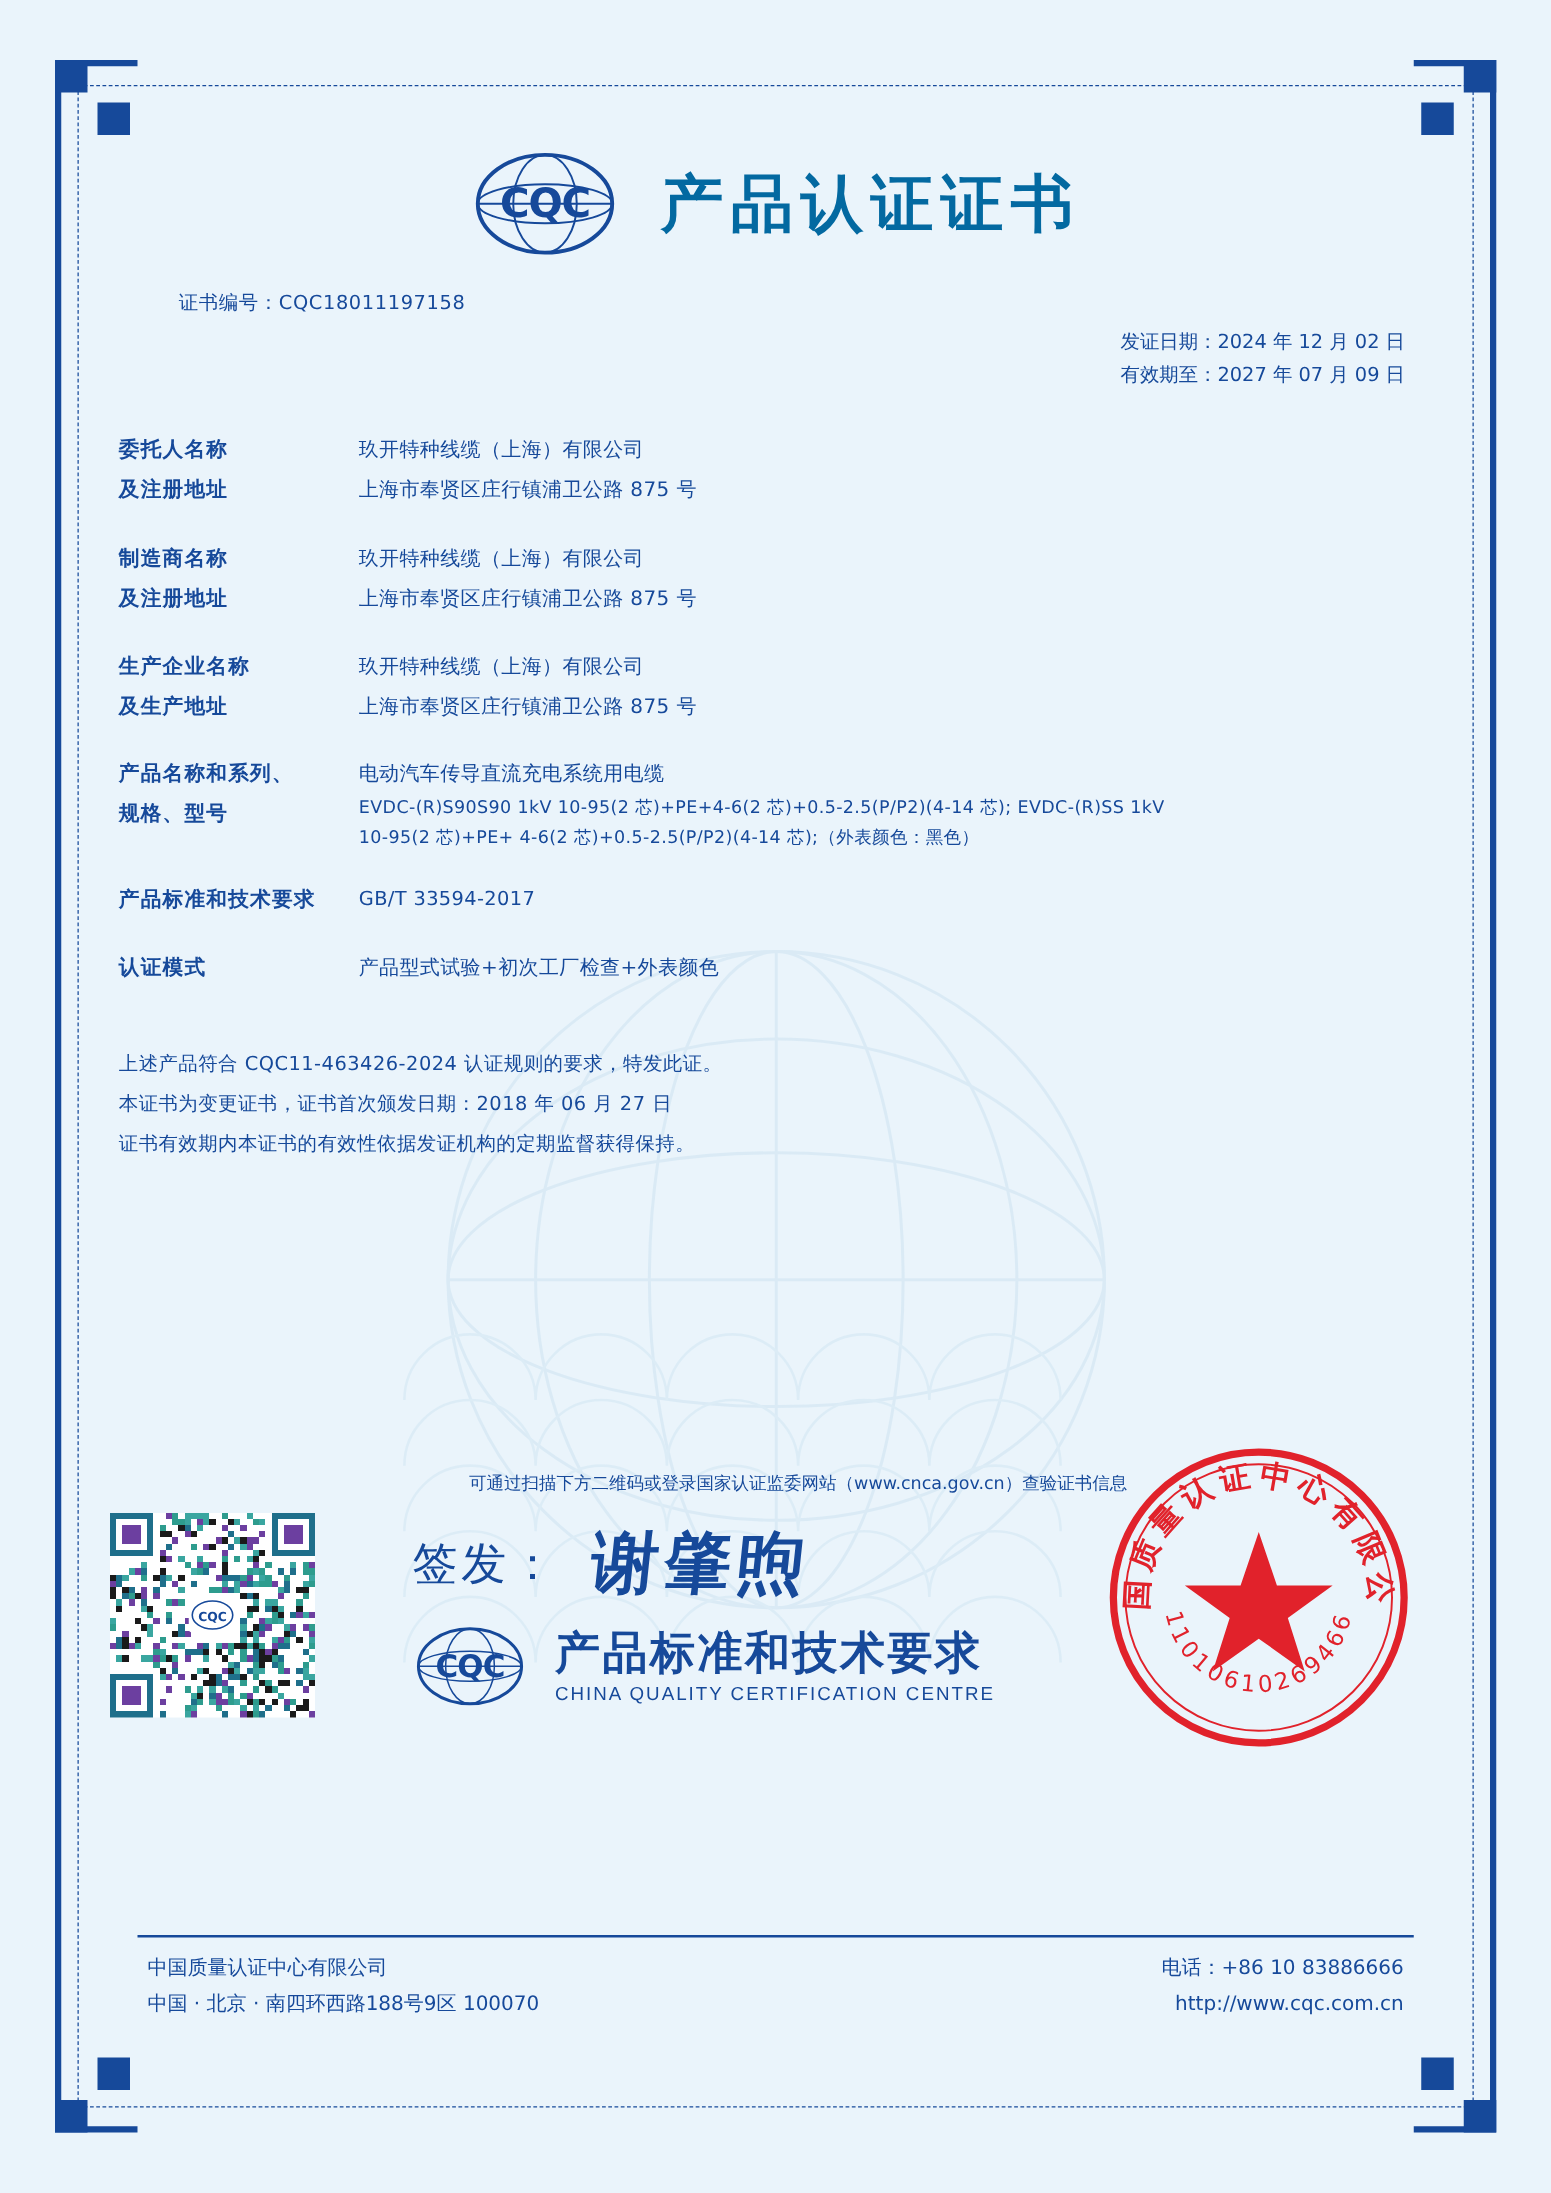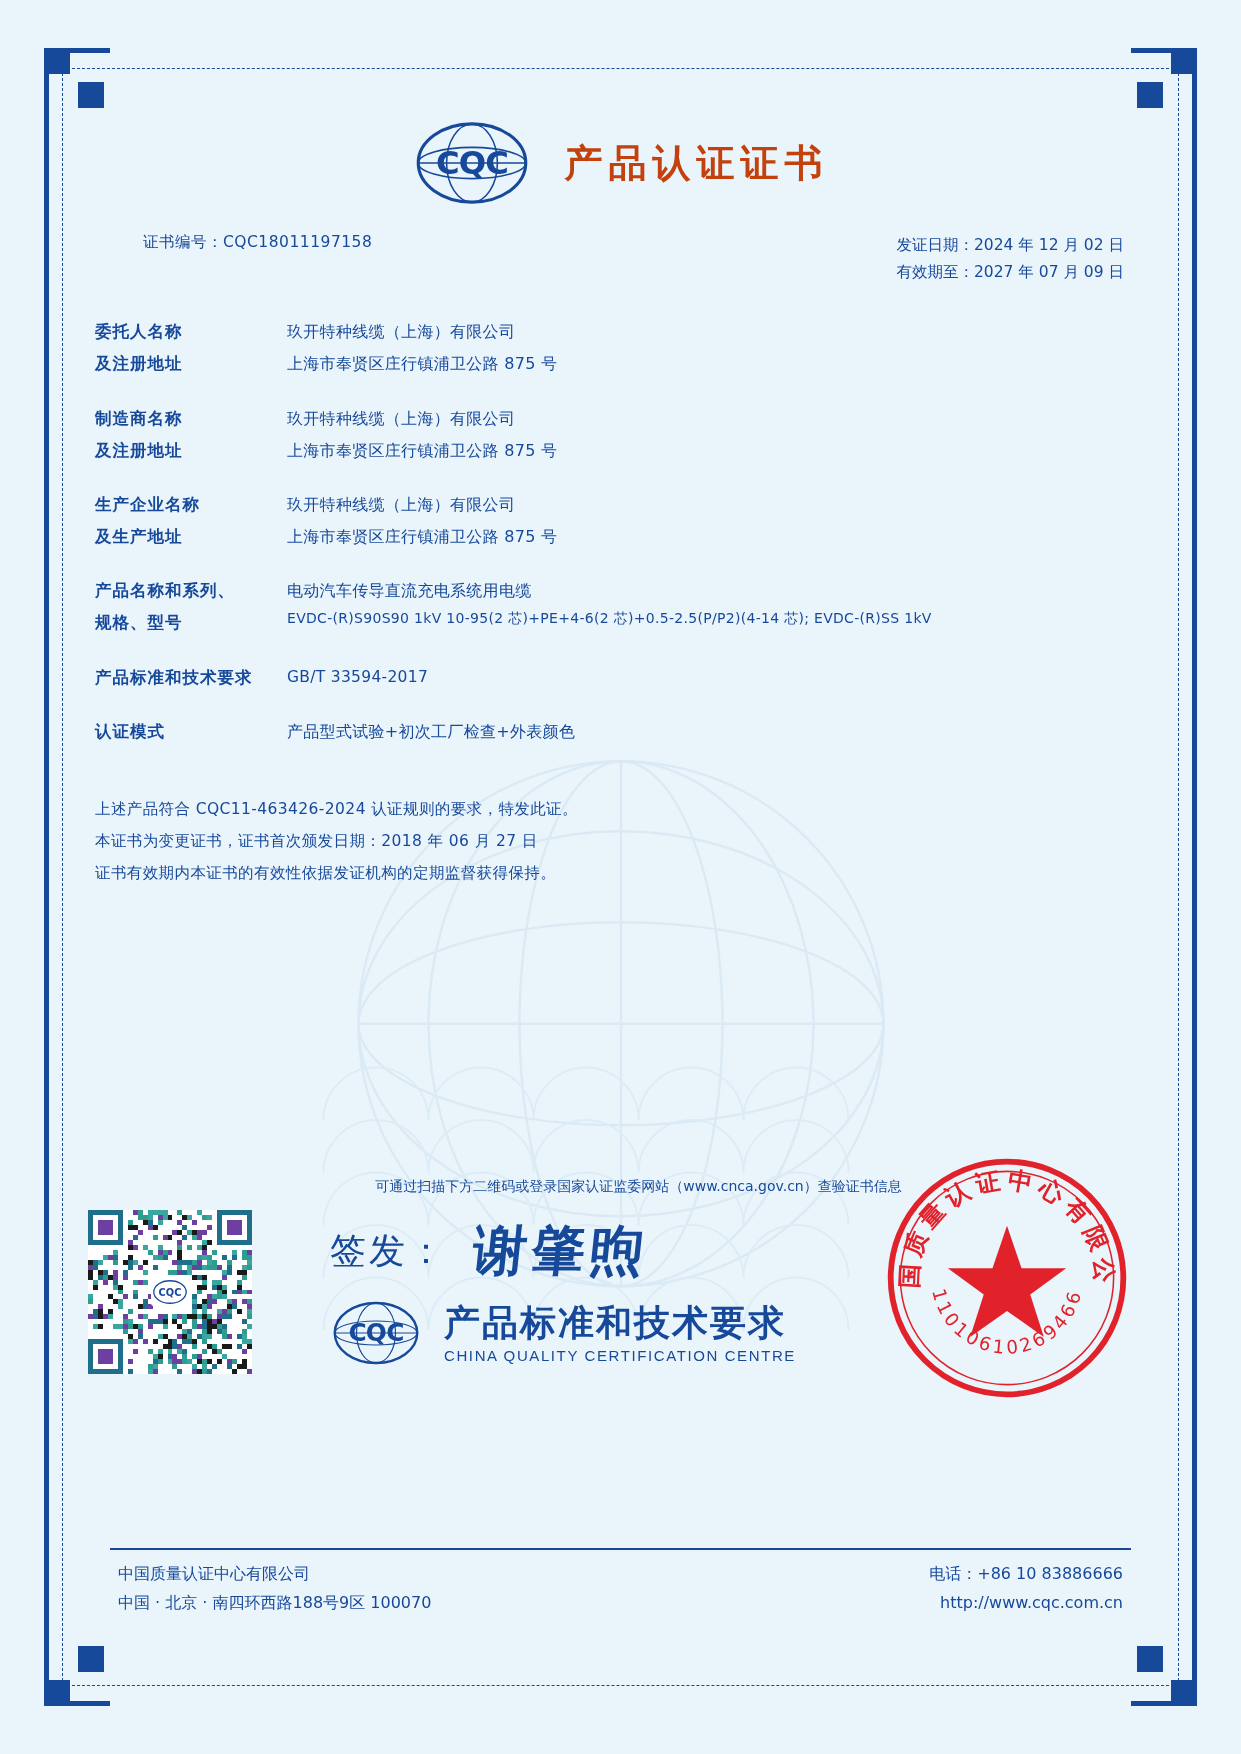--- a/index.html
+++ b/index.html
@@ -88,23 +88,23 @@
     margin-bottom: 26px;
   }
   .cqc-logo-main {
     width: 118px;
     height: 86px;
     flex: none;
   }
   .doc-title {
     font-family: Liberation Mono, monospace;
     font-weight: bold;
-    font-size: 38px;
+    font-size: 50px;
     letter-spacing: 6px;
-    color: #c2410c;
+    color: #0369a1;
     white-space: nowrap;
   }
 
   .meta-row {
     display: flex;
     justify-content: space-between;
     align-items: flex-start;
     margin: 10px 0 30px 0;
     font-size: 15.5px;
     color: #16499a;
@@ -113,20 +113,21 @@
   .meta-left {
     padding-left: 48px;
     letter-spacing: 0.5px;
     white-space: nowrap;
   }
   .meta-right {
     text-align: left;
     padding-right: 22px;
     line-height: 1.75;
     white-space: nowrap;
+    margin-top: 28px;
   }
 
   .field-block {
     margin-bottom: 22px;
   }
   .field-row {
     display: flex;
     align-items: flex-start;
     line-height: 1.95;
   }
@@ -384,20 +385,21 @@
 
   <div class="field-block">
     <div class="field-row">
       <div class="field-label">产品名称和系列、</div>
       <div class="field-value">电动汽车传导直流充电系统用电缆</div>
     </div>
     <div class="field-row">
       <div class="field-label">规格、型号</div>
       <div>
         <div class="field-value small">EVDC-(R)S90S90 1kV 10-95(2 芯)+PE+4-6(2 芯)+0.5-2.5(P/P2)(4-14 芯); EVDC-(R)SS 1kV</div>
+        <div class="field-value small">10-95(2 芯)+PE+ 4-6(2 芯)+0.5-2.5(P/P2)(4-14 芯);（外表颜色：黑色）</div>
       </div>
     </div>
   </div>
 
   <div class="field-block">
     <div class="field-row">
       <div class="field-label">产品标准和技术要求</div>
       <div class="field-value mono-ish">GB/T 33594-2017</div>
     </div>
   </div>

